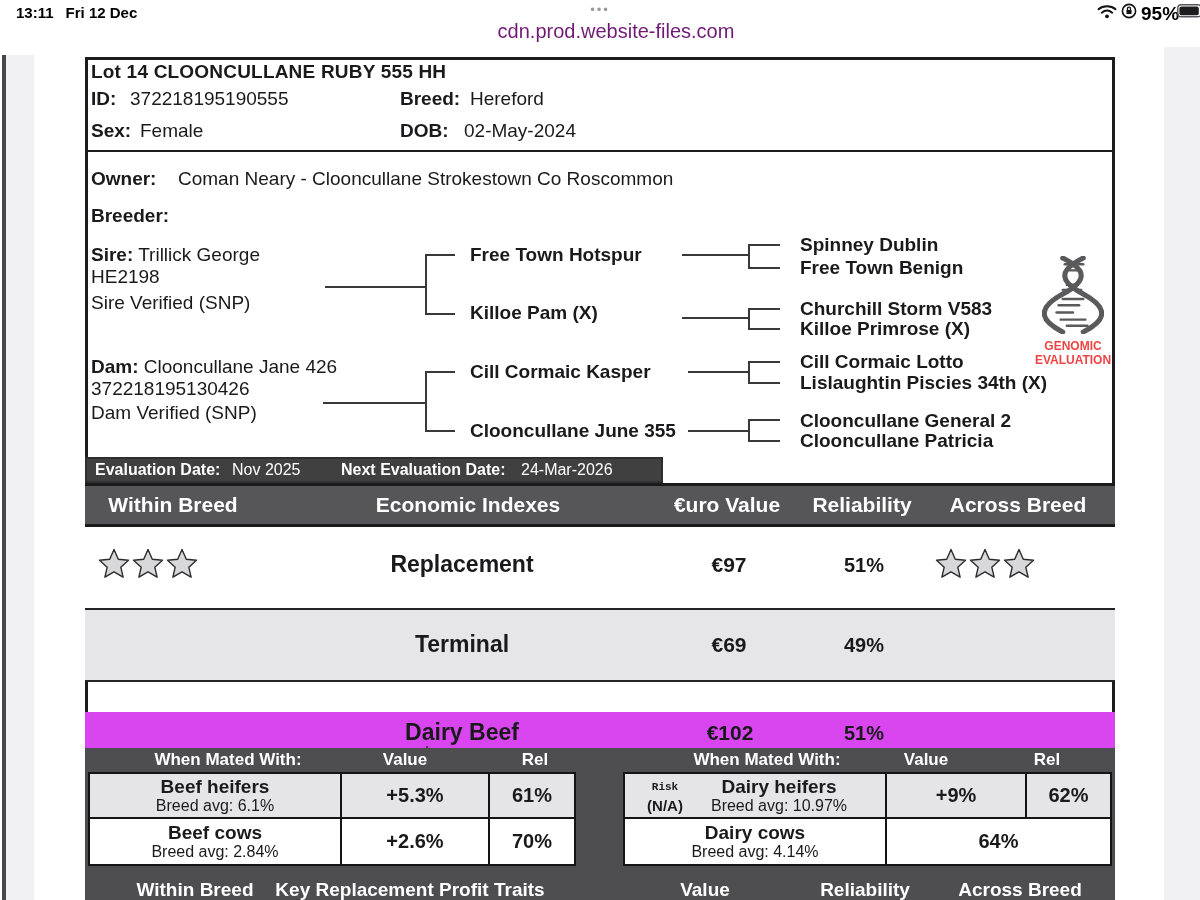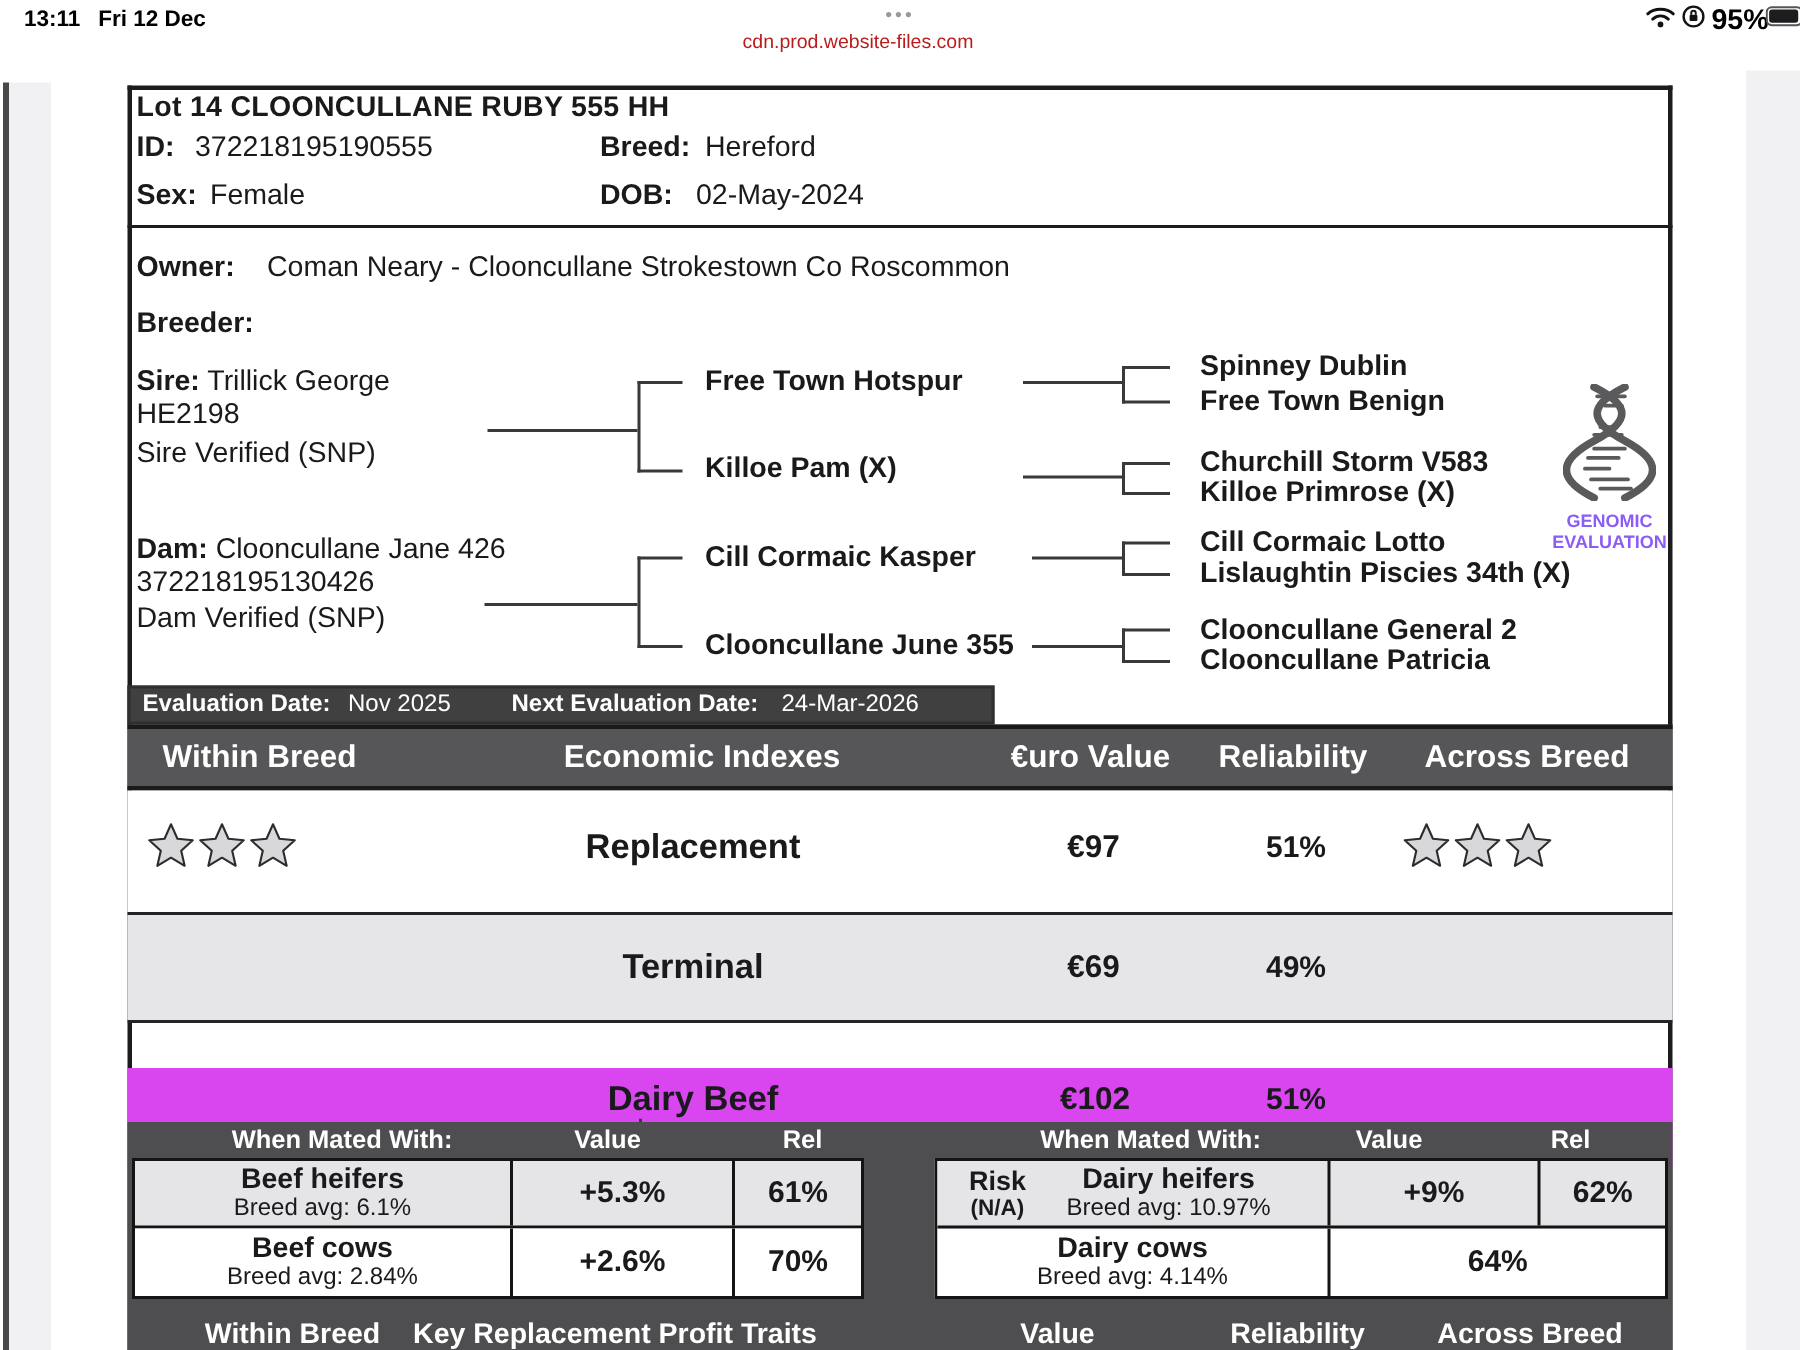--- a/index.html
+++ b/index.html
@@ -9,30 +9,30 @@
   .b{font-weight:bold;}
   .ctr{transform:translateX(-50%);white-space:nowrap;}
   .nw{white-space:nowrap;}
   .line{position:absolute;background:#39393b;}
   .txt{color:#1a1a1c;}
   
   .statusbar{left:0;top:0;width:1200px;height:46px;background:#fff;}
   .time{left:16px;top:4px;font-size:15px;font-weight:600;color:#000;}
   .time .date{margin-left:12px;font-weight:600;}
   .dots{left:600px;top:2px;font-size:13px;letter-spacing:2px;color:#98989d;}
-  .url{left:572px;top:20px;font-size:13px;color:#b91c1c;}
+  .url{left:616px;top:20px;font-size:20px;color:#701a75;}
   
   .band{background:#f1f1f3;}
   
   #doc{left:85px;top:57px;width:1030px;height:843px;border:3px solid #1c1c1e;border-bottom:none;background:#fff;box-sizing:border-box;}
   #doc > .abs{font-size:19px;}
   .title{left:3px;top:-2px;font-size:27px;font-weight:bold;line-height:28px;letter-spacing:0.2px;}
   .gp{left:382px;font-size:19px;font-weight:bold;line-height:20px;}
   .ggp{left:712px;font-size:16px;font-weight:bold;line-height:17px;}
-  .dnacap{font-size:12px;font-weight:bold;color:#8b5cf6;line-height:14px;text-align:center;}
+  .dnacap{font-size:12px;font-weight:bold;color:#ef4444;line-height:14px;text-align:center;}
   
   .evalbar{left:-3px;top:397px;width:578px;height:26px;background:#404040;border:2px solid #2f2f31;box-sizing:border-box;}
   .evalbar span{position:absolute;top:0;line-height:22px;font-size:16px;color:#fff;white-space:nowrap;}
   
   .idxhead{left:-3px;top:423px;width:1030px;height:44px;background:#565659;border-top:3px solid #1a1a1a;border-bottom:3px solid #1a1a1a;box-sizing:border-box;}
   .idxhead span{position:absolute;top:0;line-height:38px;color:#fff;font-weight:bold;font-size:21px;}
   .rowRepl{left:-3px;top:467px;width:1030px;height:81px;background:#fff;}
   .rowTerm{left:-3px;top:548px;width:1030px;height:74px;background:#e6e6e8;border-top:2px solid #242426;border-bottom:2px solid #242426;box-sizing:border-box;}
   .rowDairy{left:-3px;top:622px;width:1030px;height:66px;background:#d946ef;margin-top:30px;}
   .idxname{font-size:23px;font-weight:bold;}
@@ -49,21 +49,21 @@
   .mrow{display:flex;height:45px;box-sizing:border-box;}
   .mrow.r1{background:#e5e5e7;border-bottom:2px solid #141414;}
   .mrow.r2{background:#ffffff;}
   .mcell{box-sizing:border-box;display:flex;flex-direction:column;align-items:center;justify-content:center;}
   .mcell.namec{border-right:2px solid #141414;}
   .mcell.valc{border-right:2px solid #141414;}
   .mname{font-size:19px;font-weight:bold;line-height:20px;}
   .mavg{font-size:16px;line-height:18px;}
   .mval{font-size:20px;font-weight:bold;}
   .riskbox{position:absolute;left:8px;top:3px;width:64px;text-align:center;}
-  .riskbox .r1l{font-size:18px;font-weight:bold;line-height:20px;}
+  .riskbox .r1l{font-size:11px;font-weight:bold;line-height:20px;font-family:Liberation Mono, monospace;}
   .riskbox .r2l{font-size:15px;font-weight:bold;line-height:18px;}
   .footrow span{position:absolute;top:132px;line-height:20px;color:#fff;font-weight:bold;font-size:19px;}
 </style>
 </head>
 <body>
 
 <div id="screen">
 
   <div class="abs statusbar">
     <div class="abs time nw">

